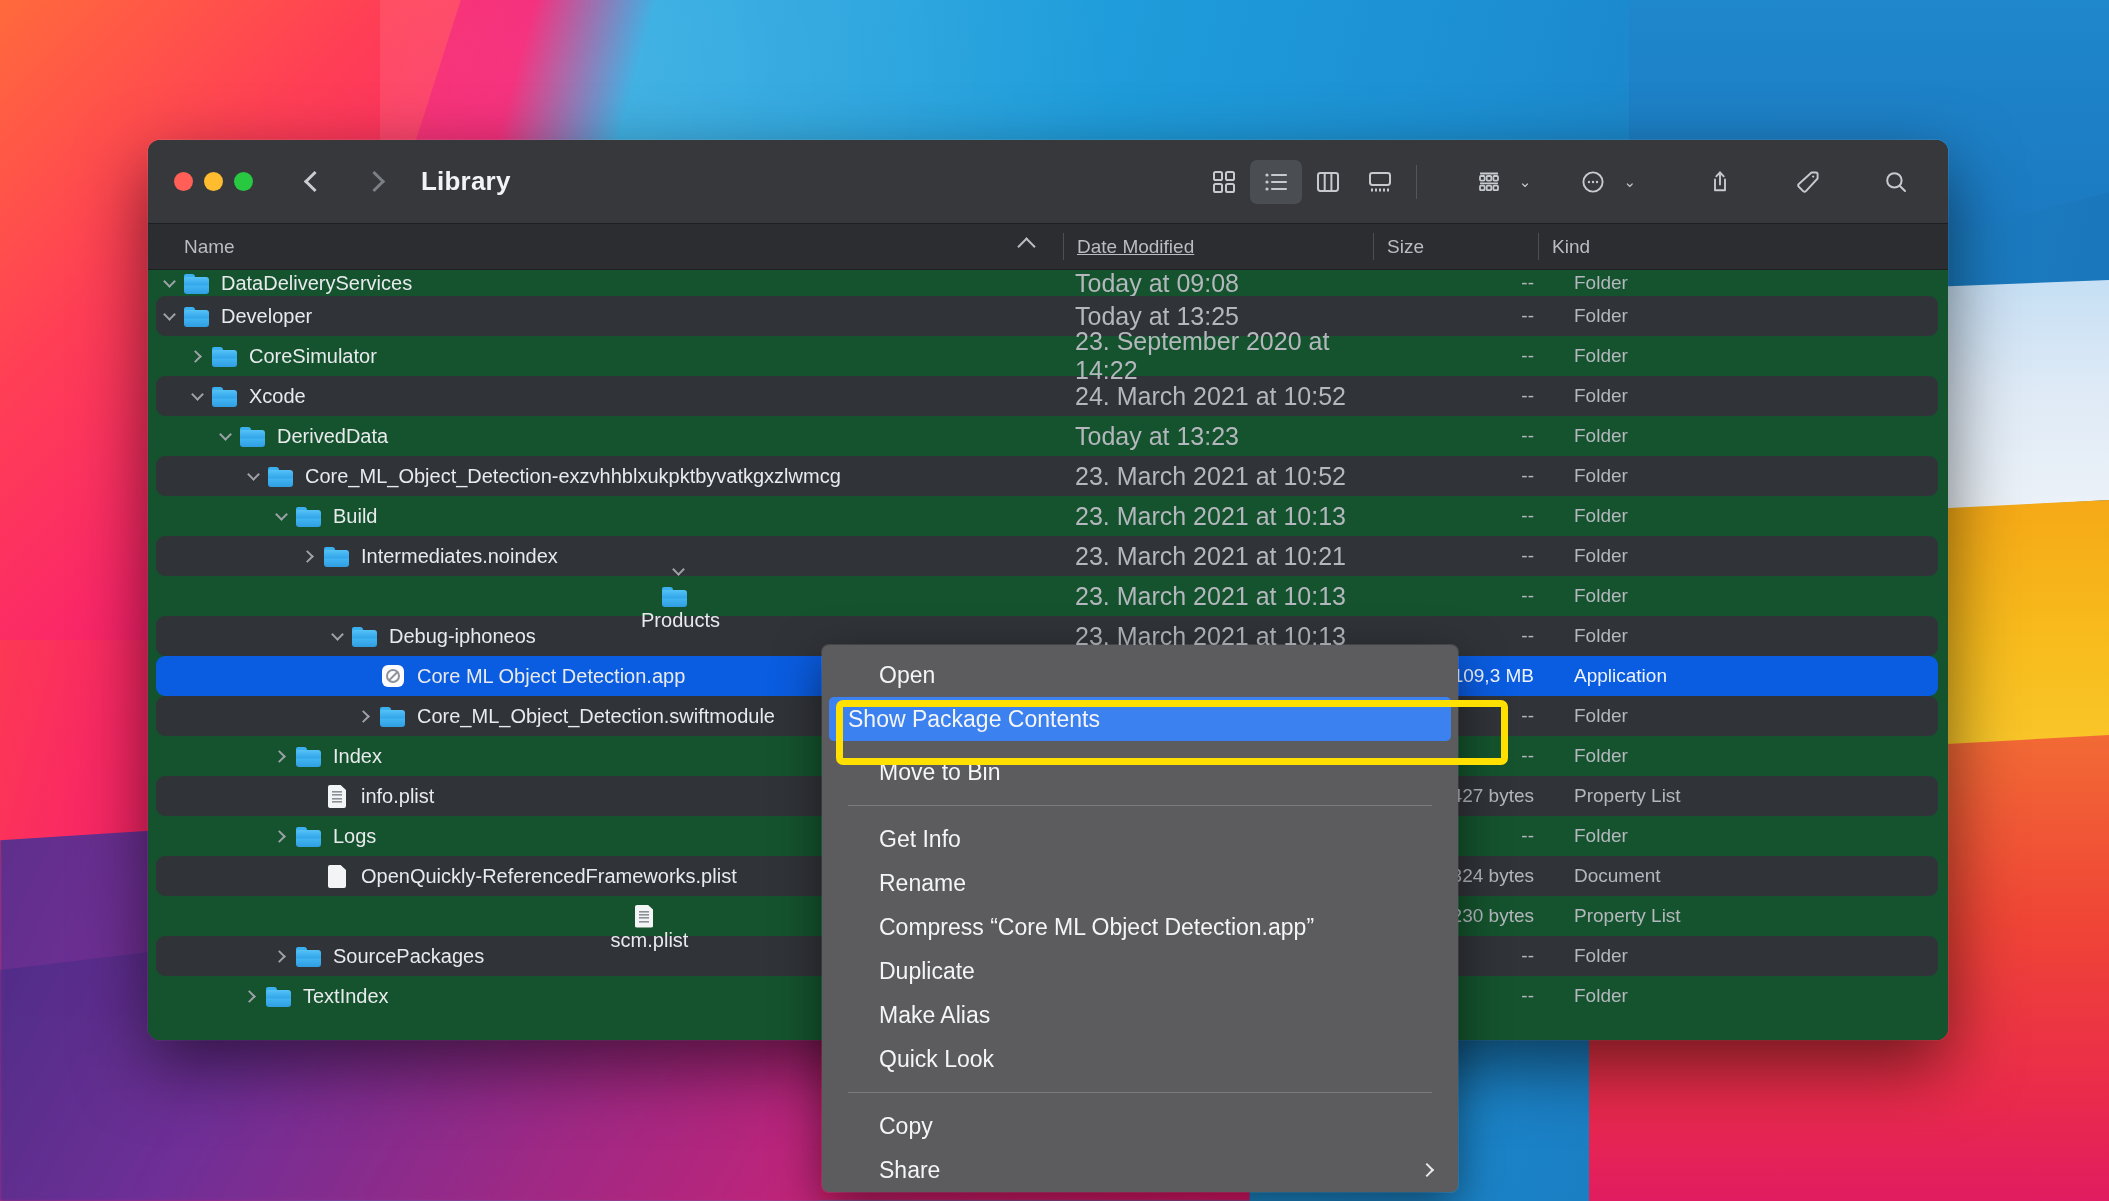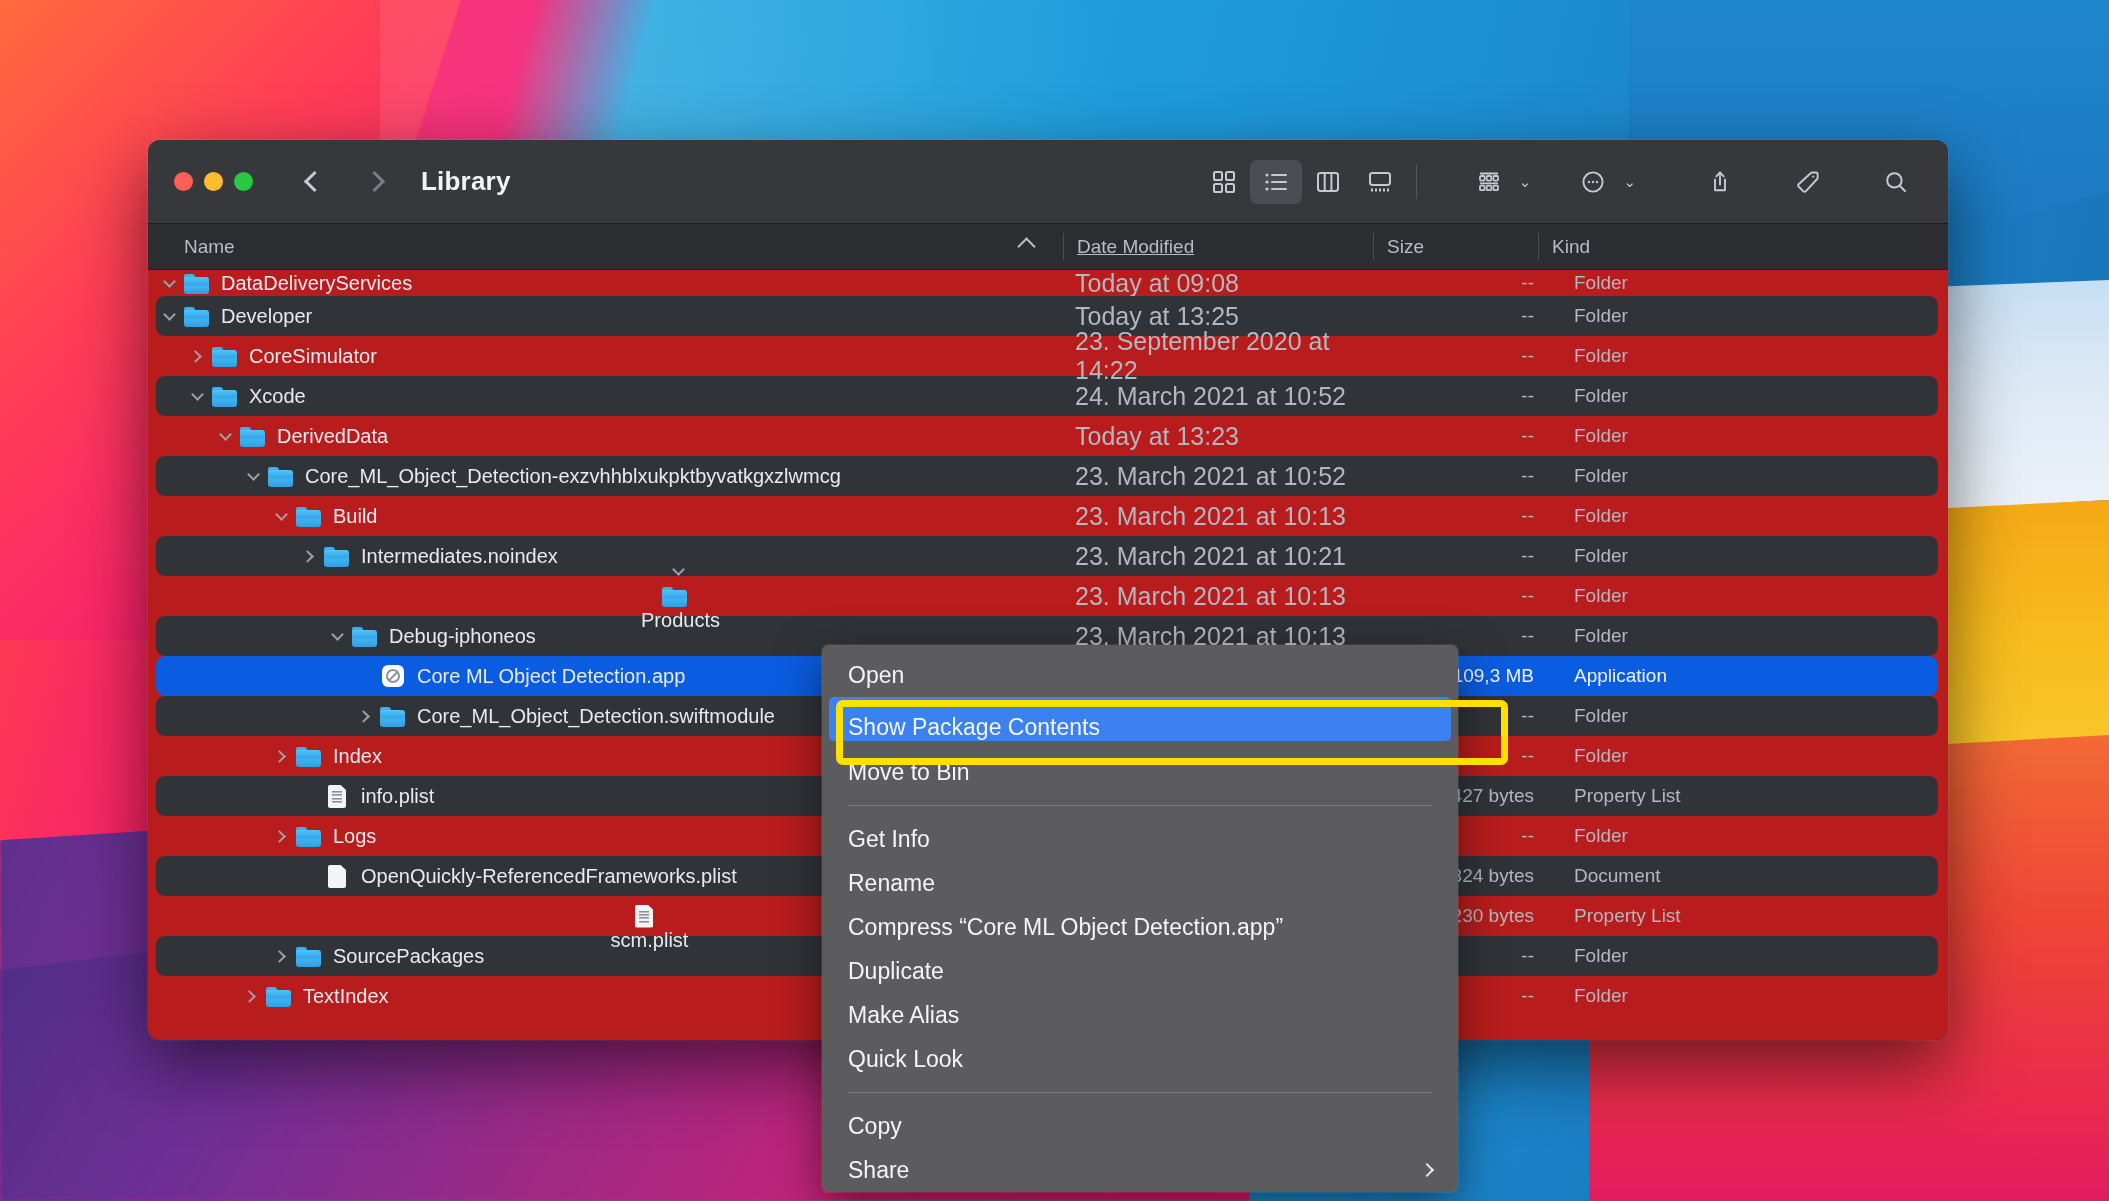--- a/index.html
+++ b/index.html
@@ -123,21 +123,21 @@
   .ch-date { width:310px;text-decoration:underline; }
   .ch-size { width:165px; }
   .ch-kind { flex:1; }
   .sort-asc {
     width:13px; height:13px; border-style:solid; border-color:#b9bcc2;
     border-width:2.5px 2.5px 0 0; transform:rotate(-45deg); margin-right:16px;
   }
 
   
   .listbody {
-    flex:1; background:#b91c1c; overflow:hidden; position:relative;
+    flex:1; background:#14532d; overflow:hidden; position:relative;
   }
   .row {
     height:40px; display:flex; align-items:center;
     font-size:20px; color:#e8eaed;
     position:relative;
   }
   .row.alt .rowbg { background:#303338; }
   .rowbg {
     position:absolute; left:8px; right:10px; top:0; bottom:0;
     border-radius:9px;
@@ -214,22 +214,23 @@
     border-radius:7px;
     box-shadow:0 14px 46px rgba(0,0,0,.5), 0 0 0 1px rgba(255,255,255,.13);
     padding:8px 0 0 0;
     overflow:hidden;
     z-index:40;
   }
   .mi {
     height:44px; display:flex; align-items:center;
     padding:0 26px; color:#f4f5f6; font-size:23px;
     position:relative;
-  }
-  .mi.hl { background:#3c81f0; border-radius:5px; margin:0 7px; padding:0 19px;align-items:flex-end; }
+    margin-left:31px;
+  }
+  .mi.hl { background:#3c81f0; border-radius:5px; margin:0 7px; padding:0 19px; }
   .mi .sub {
     margin-left:auto; width:10px; height:10px;
     border-style:solid; border-color:#e9eaec; border-width:0 2.6px 2.6px 0;
     transform:rotate(-45deg);
   }
   .msep { height:1px; background:#7b7b7d; margin:11px 26px; }
   .mgap { height:9px; }
 
   
   #annot {

